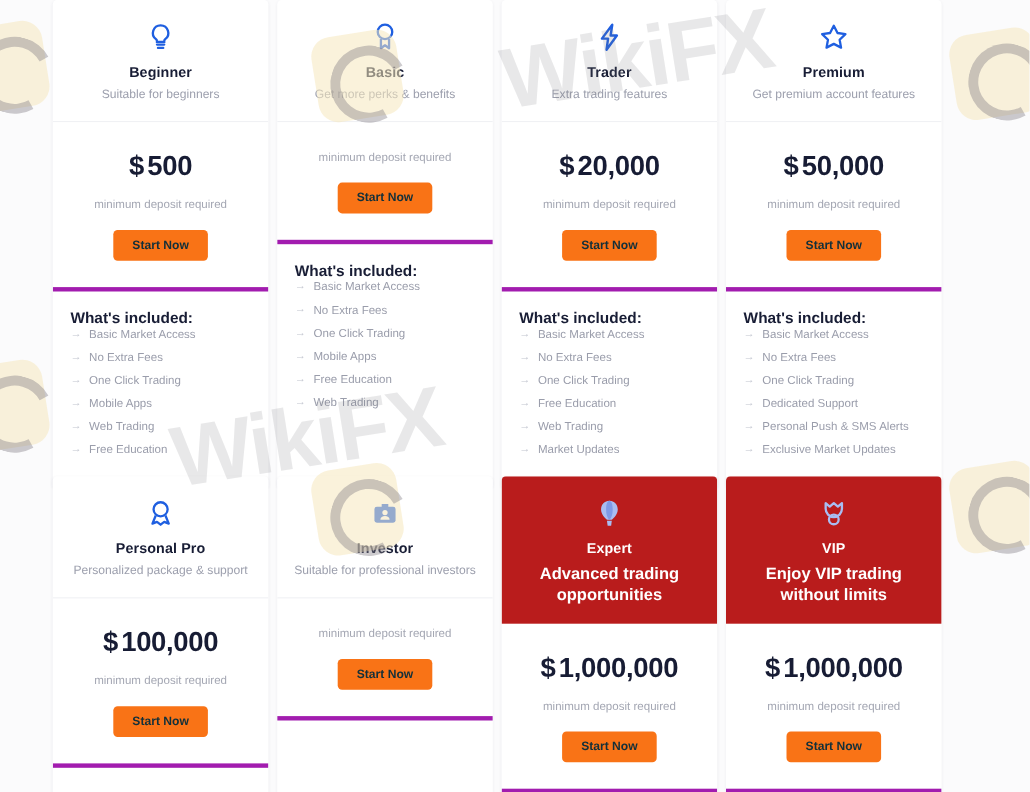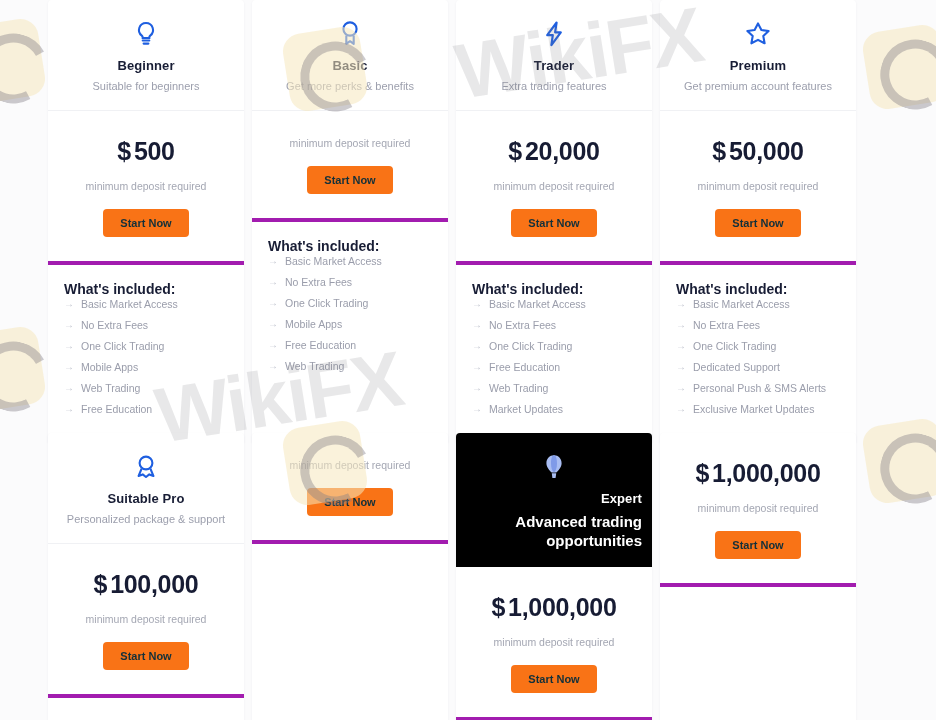--- a/index.html
+++ b/index.html
@@ -70,23 +70,22 @@
     overflow: hidden;
   }
 
   
   .card-head {
     padding: 18px 10px 16px;
     text-align: center;
     border-bottom: 1px solid #f0f1f4;
   }
   .card.featured .card-head {
-    background: #000000;
+    background: #b91c1c;
     border-bottom: none;
-    text-align: right;
   }
   .plan-icon {
     height: 32px;
     display: flex;
     align-items: center;
     justify-content: center;
     margin-bottom: 8px;
   }
   .plan-icon svg { display: block; }
   .plan-name {
@@ -371,32 +370,44 @@
   </div>
 <div class="grid row2" id="row-2">
     <div class="card">
     <div class="card-head">
       <div class="plan-icon">
           <svg width="22" height="28" viewBox="0 0 22 28">
             <circle cx="11" cy="10" r="6.4" fill="none" stroke="#1f5fe0" stroke-width="2.1"></circle>
             <path d="M6.6 15.6 3.6 23l4.1-1.6L11 24l3.3-2.6 4.1 1.6-3-7.4" fill="none" stroke="#1f5fe0" stroke-width="2.1" stroke-linejoin="round"></path>
           </svg>
         </div>
-      <div class="plan-name">Suitable Pro</div>
+      <div class="plan-name">Personal Pro</div>
       <div class="plan-tag">Personalized package &amp; support</div>
     </div>
     <div class="card-price">
       <div class="price">
         <span class="cur">$</span><span>100,000</span>
       </div>
       <div class="price-note">minimum deposit required</div>
       <button class="cta">Start Now</button>
     </div>
     </div>
     <div class="card">
+    <div class="card-head">
+      <div class="plan-icon">
+          <svg width="24" height="26" viewBox="0 0 24 26">
+            <path d="M9 4.2h6v2.6H9z" fill="#1f5fe0"></path>
+            <rect x="2.4" y="6.6" width="19.2" height="14.6" rx="2.2" fill="#1f5fe0"></rect>
+            <circle cx="12" cy="12" r="2.4" fill="#fff"></circle>
+            <path d="M7.8 18.6c0-2.3 1.9-3.4 4.2-3.4s4.2 1.1 4.2 3.4z" fill="#fff"></path>
+          </svg>
+        </div>
+      <div class="plan-name">Investor</div>
+      <div class="plan-tag">Suitable for professional investors</div>
+    </div>
     <div class="card-price">
       <div class="price-note">minimum deposit required</div>
       <button class="cta">Start Now</button>
     </div>
     </div>
     <div class="card featured">
     <div class="card-head">
       <div class="plan-icon">
           <svg width="22" height="28" viewBox="0 0 22 28">
             <path d="M11 2.2c4.4 0 7.6 3.5 7.6 8 0 4-3.4 7.8-5.4 9.3H8.8C6.8 18 3.4 14.2 3.4 10.2c0-4.5 3.2-8 7.6-8z" fill="#a9bdf2"></path>
@@ -409,20 +420,30 @@
     </div>
     <div class="card-price">
       <div class="price">
         <span class="cur">$</span><span>1,000,000</span>
       </div>
       <div class="price-note">minimum deposit required</div>
       <button class="cta">Start Now</button>
     </div>
     </div>
     <div class="card featured">
+    <div class="card-head">
+      <div class="plan-icon">
+          <svg width="24" height="28" viewBox="0 0 24 28">
+            <path d="M4.6 4.4v5.2a7.4 7.4 0 0 0 14.8 0V4.4l-3.7 3.2-3.7-3.2-3.7 3.2z" fill="none" stroke="#a9bdf2" stroke-width="2.1" stroke-linejoin="round"></path>
+            <circle cx="12" cy="19.2" r="4.4" fill="none" stroke="#a9bdf2" stroke-width="2.1"></circle>
+          </svg>
+        </div>
+      <div class="plan-name">VIP</div>
+      <div class="plan-tag">Enjoy VIP trading without limits</div>
+    </div>
     <div class="card-price">
       <div class="price">
         <span class="cur">$</span><span>1,000,000</span>
       </div>
       <div class="price-note">minimum deposit required</div>
       <button class="cta">Start Now</button>
     </div>
     </div>
   </div>
 

